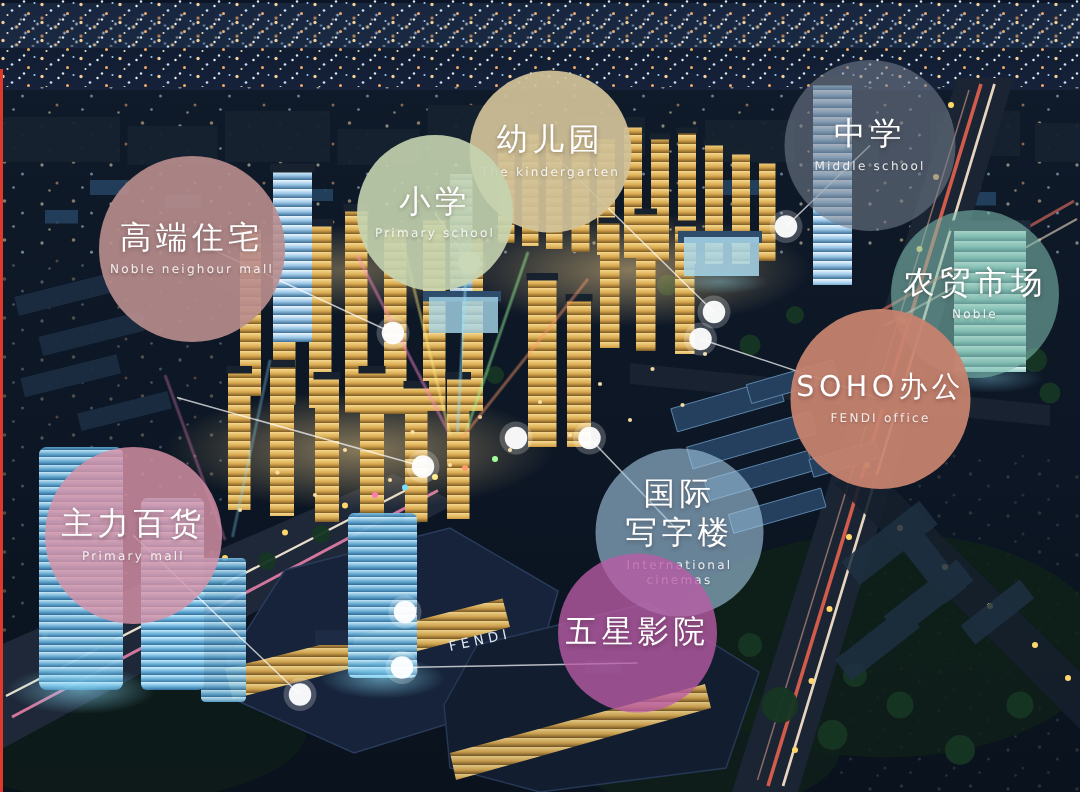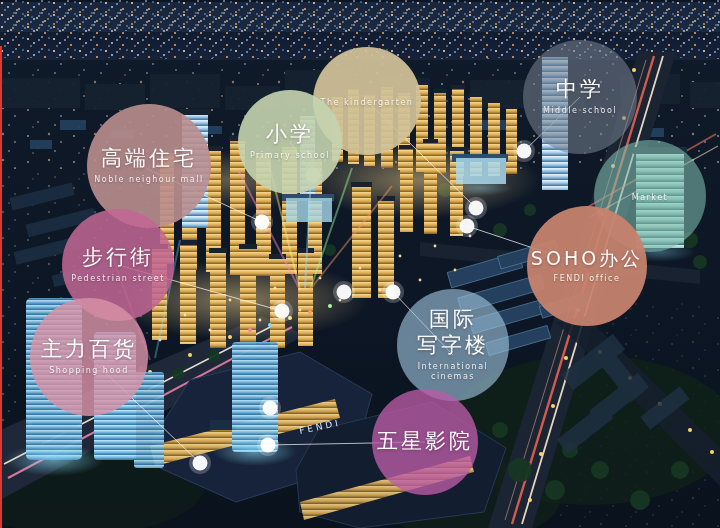--- a/index.html
+++ b/index.html
@@ -368,55 +368,53 @@
       <line x1="425" y1="442" x2="268" y2="445" stroke="#ffffff" stroke-width="1" opacity="0.7"></line>
       <circle cx="268" cy="445" r="11" fill="#ffffff" opacity="0.22"></circle>
       <circle cx="268" cy="445" r="7.5" fill="#ffffff" opacity="0.95"></circle>
       <circle cx="270" cy="408" r="11" fill="#ffffff" opacity="0.22"></circle>
       <circle cx="270" cy="408" r="7.5" fill="#ffffff" opacity="0.95"></circle>
       <circle cx="344" cy="292" r="11" fill="#ffffff" opacity="0.22"></circle>
       <circle cx="344" cy="292" r="7.5" fill="#ffffff" opacity="0.95"></circle>
     </svg>
 
 <div id="callouts">
-      <div class="callout" style="left: 87px; top: 104px; width: 124px; height: 124px; background: rgba(186, 142, 142, 0.9);">
+      <div class="callout" style="left: 66px; top: 104px; width: 124px; height: 124px; background: rgba(186, 142, 142, 0.9);">
     <span class="zh">高端住宅</span>
     <span class="en">Noble neighour mall</span>
   </div>
       <div class="callout" style="left: 313px; top: 47px; width: 108px; height: 108px; background: rgba(209, 194, 152, 0.93);">
+    <span class="zh">幼儿园</span>
     <span class="en">The kindergarten</span>
   </div>
       <div class="callout" style="left: 238px; top: 90px; width: 104px; height: 104px; background: rgba(197, 212, 176, 0.9);">
     <span class="zh">小学</span>
     <span class="en">Primary school</span>
   </div>
       <div class="callout" style="left: 523px; top: 40px; width: 114px; height: 114px; background: rgba(115, 126, 142, 0.58);">
     <span class="zh">中学</span>
     <span class="en">Middle school</span>
   </div>
       <div class="callout" style="left: 594px; top: 140px; width: 112px; height: 112px; background: rgba(126, 188, 174, 0.58);">
-    <span class="en">Market</span>
+    <span class="zh">农贸市场</span>
+    <span class="en">Noble</span>
   </div>
       <div class="callout" style="left: 527px; top: 206px; width: 120px; height: 120px; background: rgba(200, 131, 111, 0.94);">
     <span class="zh" style="font-size: 19px;">SOHO办公</span>
     <span class="en">FENDI office</span>
   </div>
-      <div class="callout" style="left: 62px; top: 209px; width: 112px; height: 112px; background: rgba(193, 102, 149, 0.86);">
-    <span class="zh">步行街</span>
-    <span class="en">Pedestrian street</span>
-  </div>
       <div class="callout" style="left: 30px; top: 298px; width: 118px; height: 118px; background: rgba(216, 147, 167, 0.82);">
     <span class="zh">主力百货</span>
-    <span class="en">Shopping hood</span>
-  </div>
-      <div class="callout" style="left: 397px; top: 289px; width: 112px; height: 112px; background: rgba(162, 198, 224, 0.62); text-align: center;">
+    <span class="en">Primary mall</span>
+  </div>
+      <div class="callout" style="left: 397px; top: 299px; width: 112px; height: 112px; background: rgba(162, 198, 224, 0.62); text-align: center;">
     <span class="zh">国际
 写字楼</span>
     <span class="en">International
 cinemas</span>
   </div>
-      <div class="callout" style="left: 372px; top: 389px; width: 106px; height: 106px; background: rgba(187, 92, 166, 0.78);">
+      <div class="callout" style="left: 372px; top: 369px; width: 106px; height: 106px; background: rgba(187, 92, 166, 0.78);">
     <span class="zh">五星影院</span>
   </div>
     </div>
 
 <div class="redline" style="background: rgb(225, 56, 45);"></div>
 </div>
 
 </body></html>

